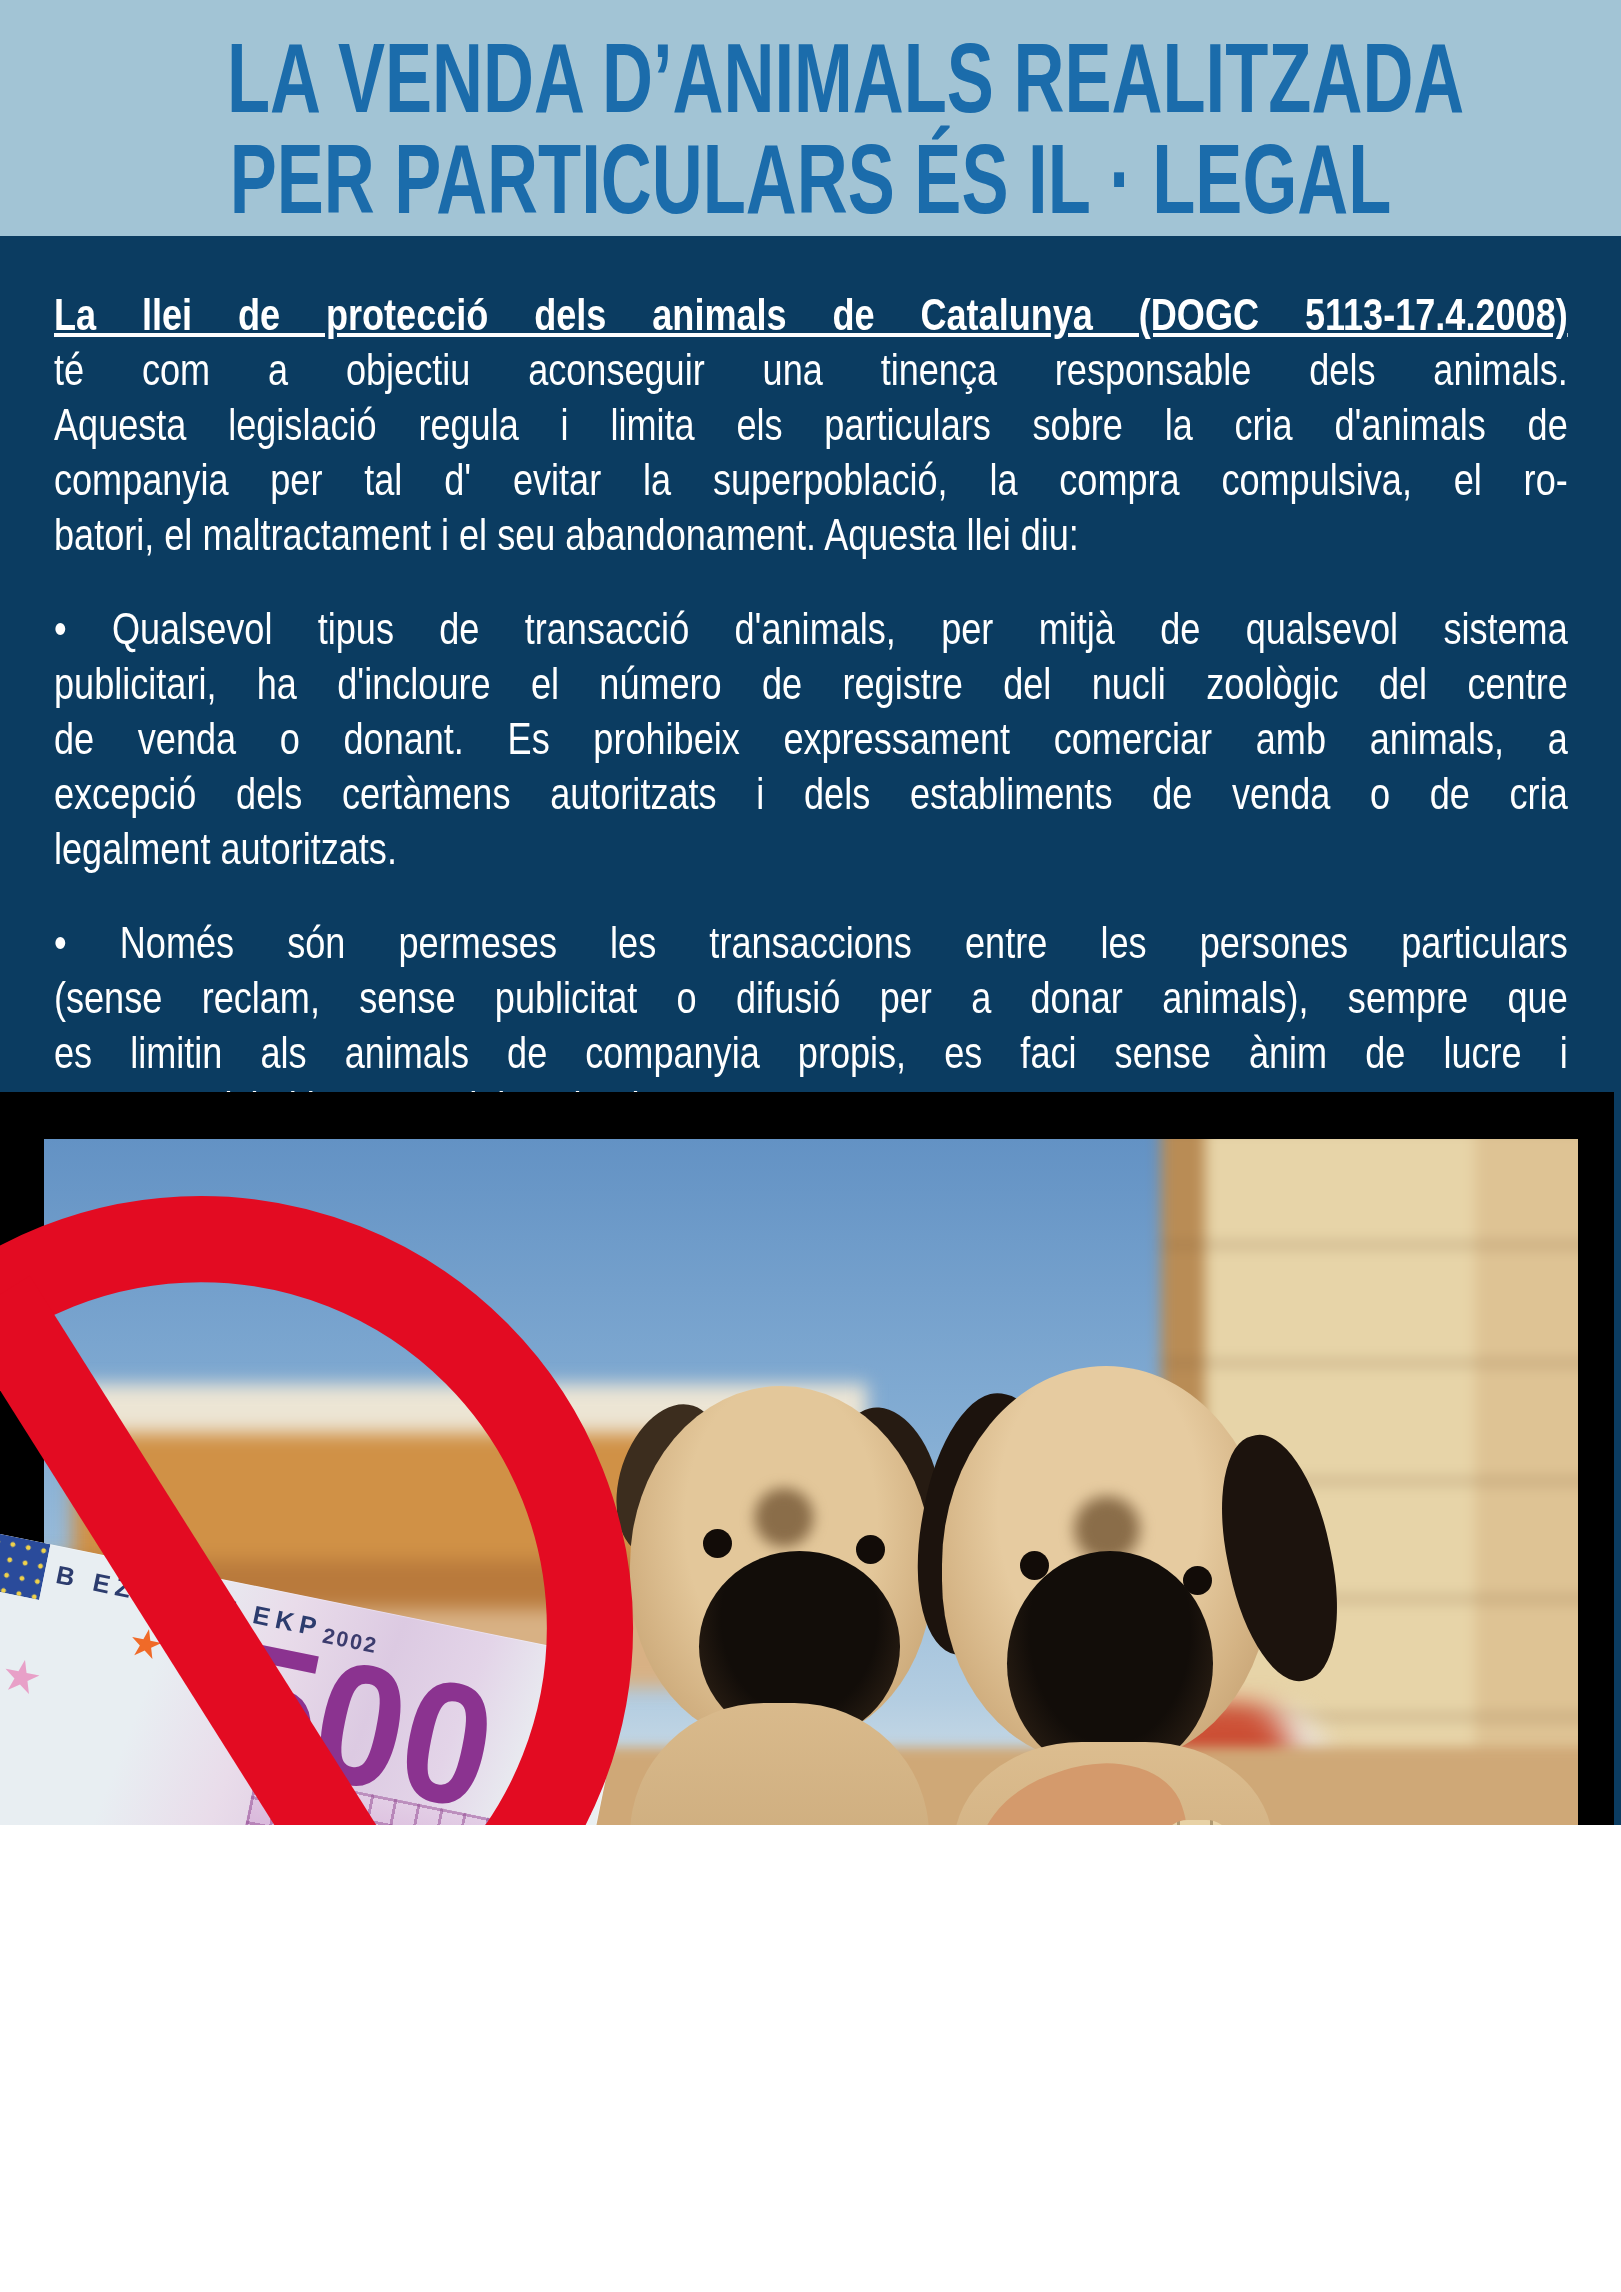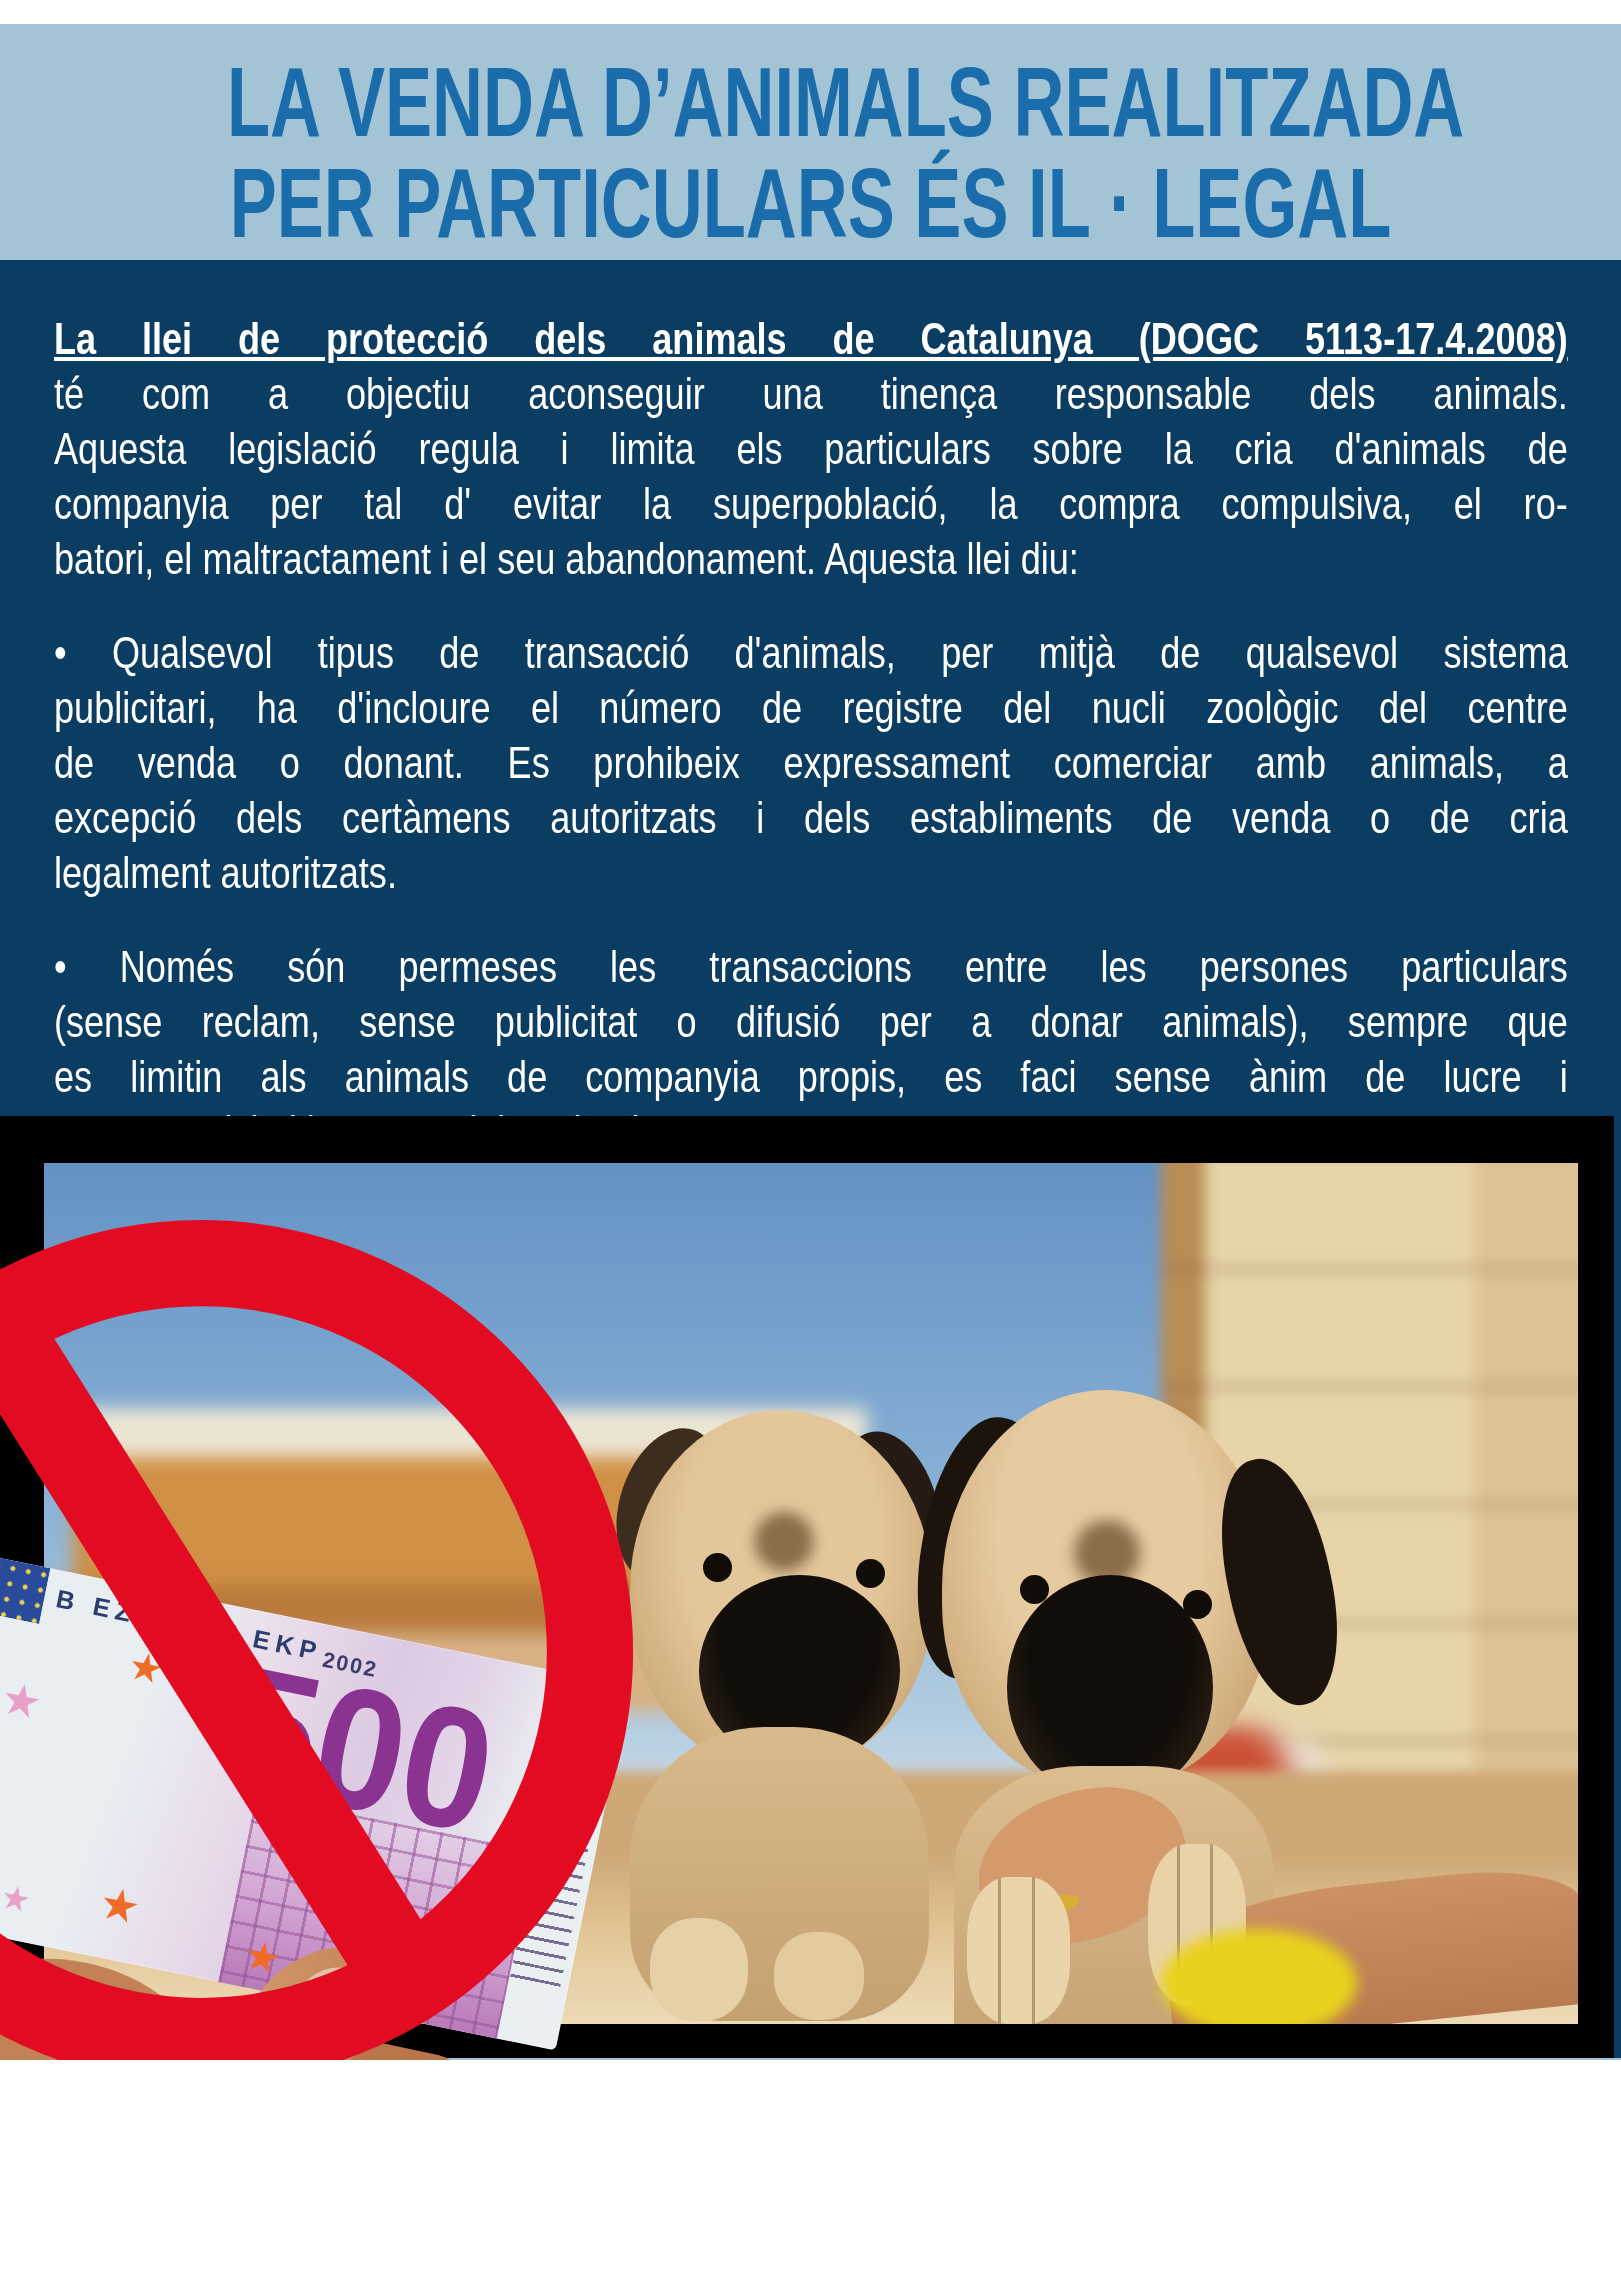--- a/index.html
+++ b/index.html
@@ -1,18 +1,18 @@
 <!DOCTYPE html>
 <html style="--c-lightblue: #a2c4d5; --c-navy: #0b3c61; --c-titleblue: #1b6cab; --c-footernavy: #1b4a70; --c-brightblue: #1f80d0; --c-red: #e30b22; --c-notepurple: #8b3390; --c-black: #000000; --c-white: #ffffff;"><head>
 <meta charset="utf-8">
 <style>
   html,body{margin:0;padding:0;}
-  .page{position:relative;width:1621px;height:2036px;overflow:hidden;
+  .page{position:relative;width:1621px;height:1825px;overflow:hidden;
         background:var(--c-lightblue,#a2c4d5);
-        font-family:"Liberation Sans",sans-serif;margin-top:24px;}
+        font-family:"Liberation Sans",sans-serif;}
 
   
   .top-band{position:absolute;left:0;top:0;width:1621px;height:236px;
             background:var(--c-lightblue,#a2c4d5);}
   .title-line{position:absolute;left:0;width:1621px;text-align:center;
               white-space:nowrap;font-weight:700;color:var(--c-titleblue,#1b6cab);
               transform:scaleX(.72);transform-origin:50% 50%;
               font-size:98px;line-height:98px;}
   .title-1{top:29px;}
   .title-2{top:130px;}

